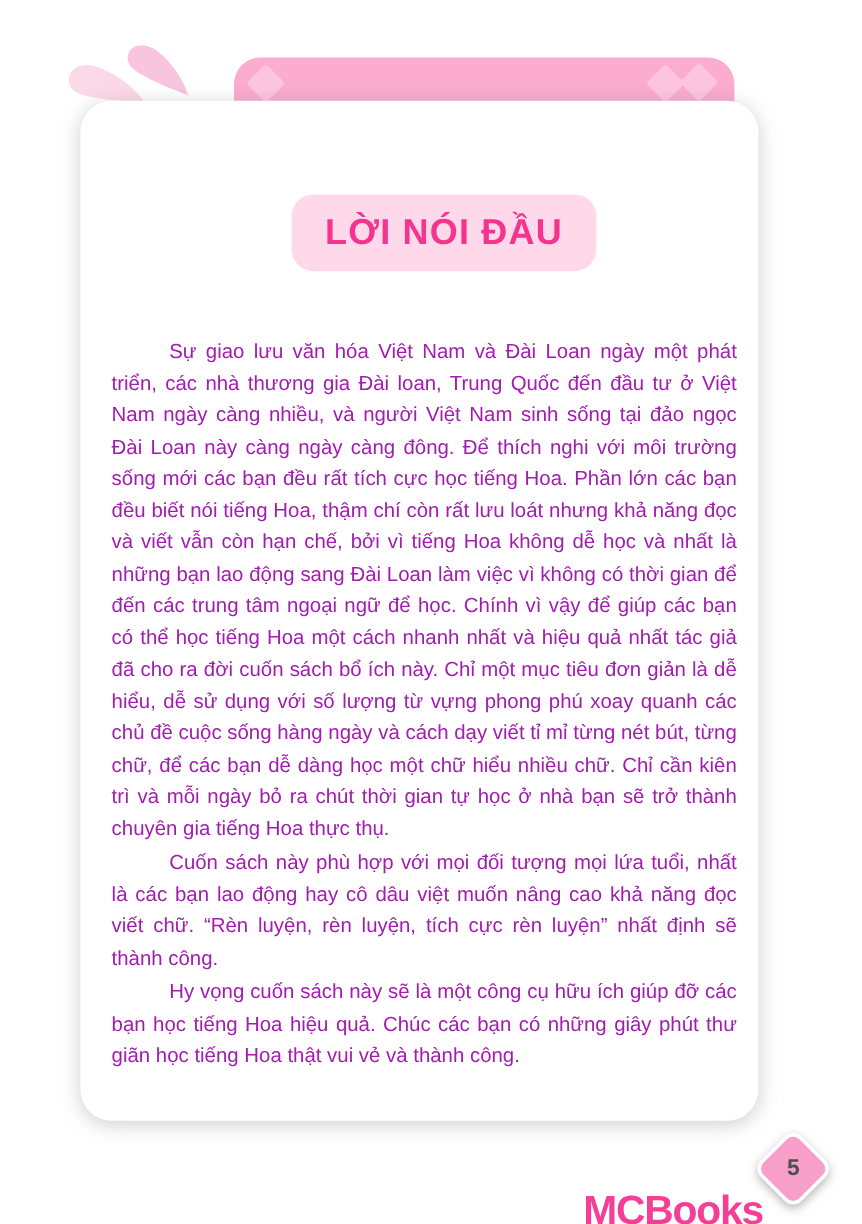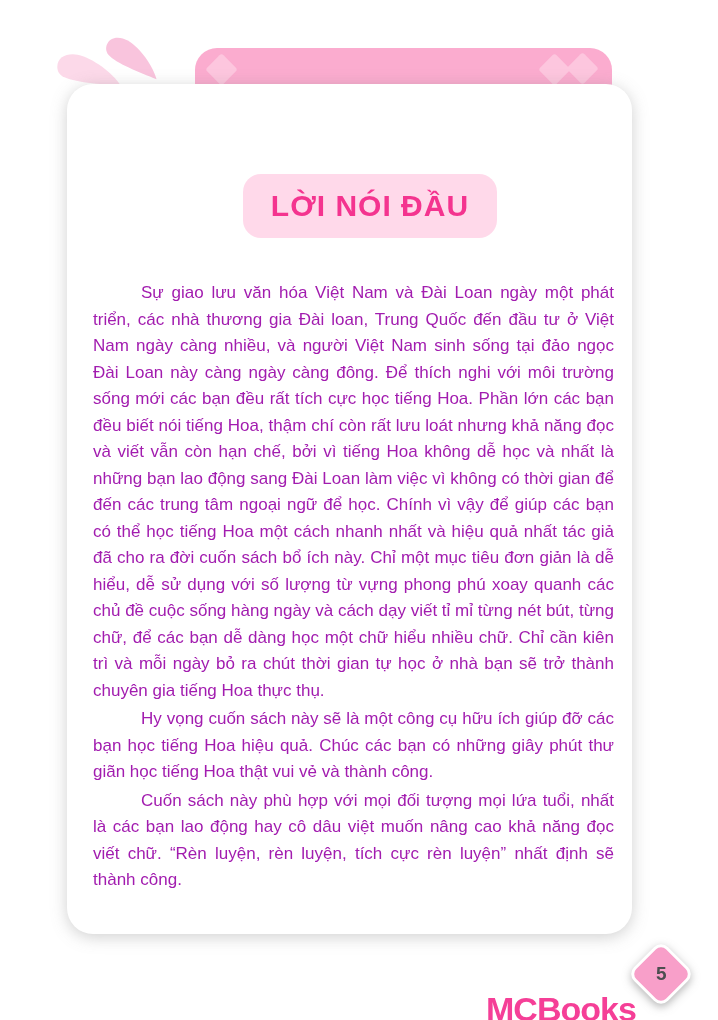--- a/index.html
+++ b/index.html
@@ -52,21 +52,20 @@
   
   .title-badge {
     position: absolute;
     left: 176px; top: 78px;
     width: 254px; height: 64px;
     background: #ffd9ea;
     border-radius: 18px;
     display: flex;
     align-items: center;
     justify-content: center;
-    margin-top: 12px;
   }
   .title-badge span {
     color: #f4348f;
     font-size: 30px;
     font-weight: bold;
     letter-spacing: 1px;
   }
 
   
   .content {
@@ -147,22 +146,22 @@
 </div>
 
 <div class="card">
 
   <div class="title-badge">
     <span>LỜI NÓI ĐẦU</span>
   </div>
 
   <div class="content">
     <p>Sự giao lưu văn hóa Việt Nam và Đài Loan ngày một phát triển, các nhà thương gia Đài loan, Trung Quốc đến đầu tư ở Việt Nam ngày càng nhiều, và người Việt Nam sinh sống tại đảo ngọc Đài Loan này càng ngày càng đông. Để thích nghi với môi trường sống mới các bạn đều rất tích cực học tiếng Hoa. Phần lớn các bạn đều biết nói tiếng Hoa, thậm chí còn rất lưu loát nhưng khả năng đọc và viết vẫn còn hạn chế, bởi vì tiếng Hoa không dễ học và nhất là những bạn lao động sang Đài Loan làm việc vì không có thời gian để đến các trung tâm ngoại ngữ để học. Chính vì vậy để giúp các bạn có thể học tiếng Hoa một cách nhanh nhất và hiệu quả nhất tác giả đã cho ra đời cuốn sách bổ ích này. Chỉ một mục tiêu đơn giản là dễ hiểu, dễ sử dụng với số lượng từ vựng phong phú xoay quanh các chủ đề cuộc sống hàng ngày và cách dạy viết tỉ mỉ từng nét bút, từng chữ, để các bạn dễ dàng học một chữ hiểu nhiều chữ. Chỉ cần kiên trì và mỗi ngày bỏ ra chút thời gian tự học ở nhà bạn sẽ trở thành chuyên gia tiếng Hoa thực thụ.</p>
+    <p>Cuốn sách này phù hợp với mọi đối tượng mọi lứa tuổi, nhất là các bạn lao động hay cô dâu việt muốn nâng cao khả năng đọc viết chữ. “Rèn luyện, rèn luyện, tích cực rèn luyện” nhất định sẽ thành công.</p>
     <p>Hy vọng cuốn sách này sẽ là một công cụ hữu ích giúp đỡ các bạn học tiếng Hoa hiệu quả. Chúc các bạn có những giây phút thư giãn học tiếng Hoa thật vui vẻ và thành công.</p>
-    <p>Cuốn sách này phù hợp với mọi đối tượng mọi lứa tuổi, nhất là các bạn lao động hay cô dâu việt muốn nâng cao khả năng đọc viết chữ. “Rèn luyện, rèn luyện, tích cực rèn luyện” nhất định sẽ thành công.</p>
   </div>
 
 </div>
 
 <div class="brand-block">
   <div class="brand-name">MCBooks</div>
   <div class="brand-tagline">Chuyên sách ngoại ngữ</div>
 </div>
 
 <div class="page-diamond">

